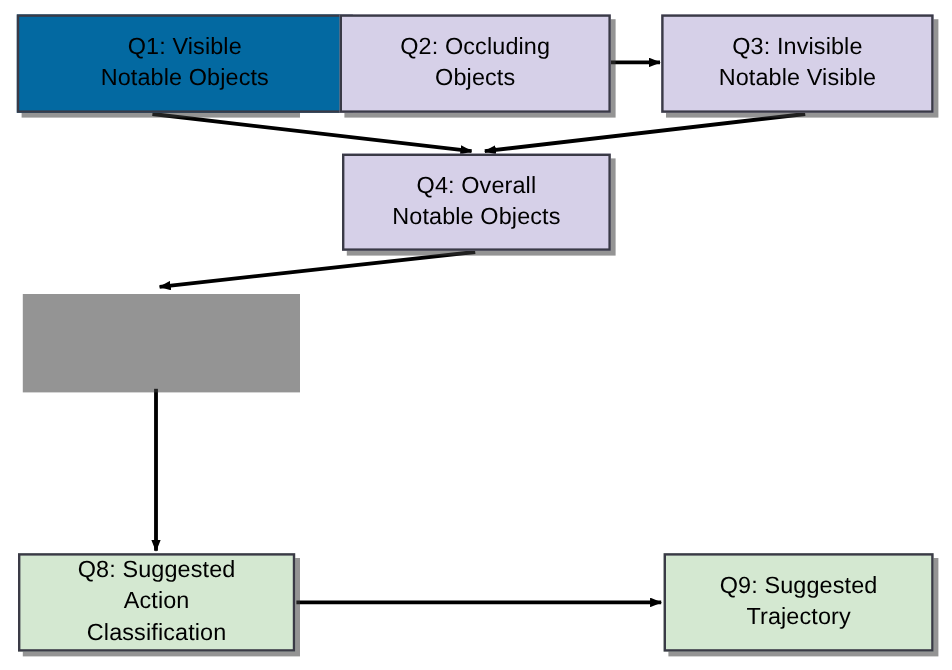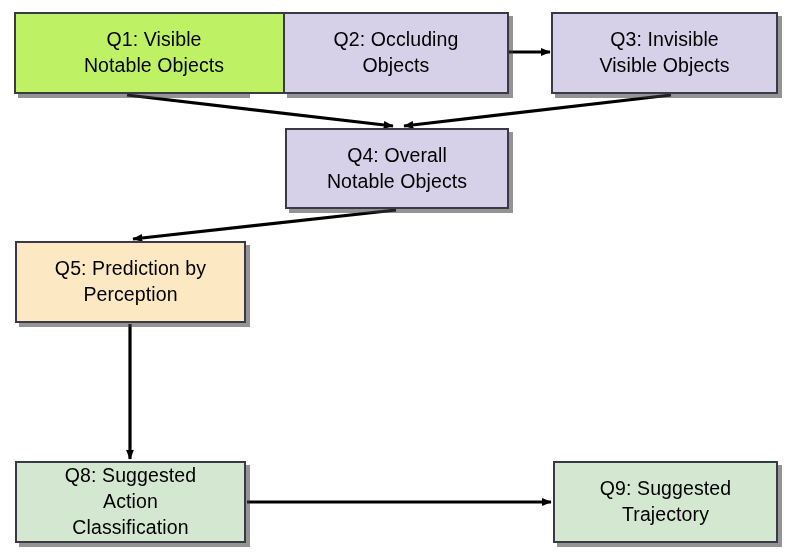--- a/index.html
+++ b/index.html
@@ -86,44 +86,40 @@
   </svg>
 
   <div class="shadow" style="left:18px;top:16px;width:232px;height:82px;"></div>
   <div class="shadow" style="left:287px;top:16px;width:226px;height:82px;"></div>
   <div class="shadow" style="left:555px;top:16px;width:227px;height:82px;"></div>
   <div class="shadow" style="left:289px;top:132px;width:224px;height:81px;"></div>
   <div class="shadow" style="left:19px;top:245px;width:231px;height:82px;"></div>
   <div class="shadow" style="left:19px;top:465px;width:231px;height:82px;"></div>
   <div class="shadow" style="left:557px;top:465px;width:225px;height:82px;"></div>
 
-  <div class="node" style="left:14px;top:12px;width:280px;height:82px;background:#bef264;">
+  <div class="node" style="left:14px;top:12px;width:280px;height:82px;background:#0369a1;">
     <span class="label">Q1: Visible
 Notable Objects</span>
   </div>
 
   <div class="node" style="left:283px;top:12px;width:226px;height:82px;background:#d6d0e8;justify-content:flex-end;">
     <span class="label">Q2: Occluding
 Objects</span>
   </div>
 
   <div class="node" style="left:551px;top:12px;width:227px;height:82px;background:#d6d0e8;">
     <span class="label">Q3: Invisible
-Visible Objects</span>
+Notable Visible</span>
   </div>
 
   <div class="node" style="left:285px;top:128px;width:224px;height:81px;background:#d6d0e8;align-items:center;">
     <span class="label">Q4: Overall
 Notable Objects</span>
   </div>
 
-  <div class="node" style="left:15px;top:241px;width:231px;height:82px;background:#fce8c3;">
-    <span class="label">Q5: Prediction by
-Perception</span>
-  </div>
 
   <div class="node" style="left:15px;top:461px;width:231px;height:82px;background:#d4e8d1;">
     <span class="label">Q8: Suggested
 Action
 Classification</span>
   </div>
 
   <div class="node" style="left:553px;top:461px;width:225px;height:82px;background:#d4e8d1;">
     <span class="label">Q9: Suggested
 Trajectory</span>

